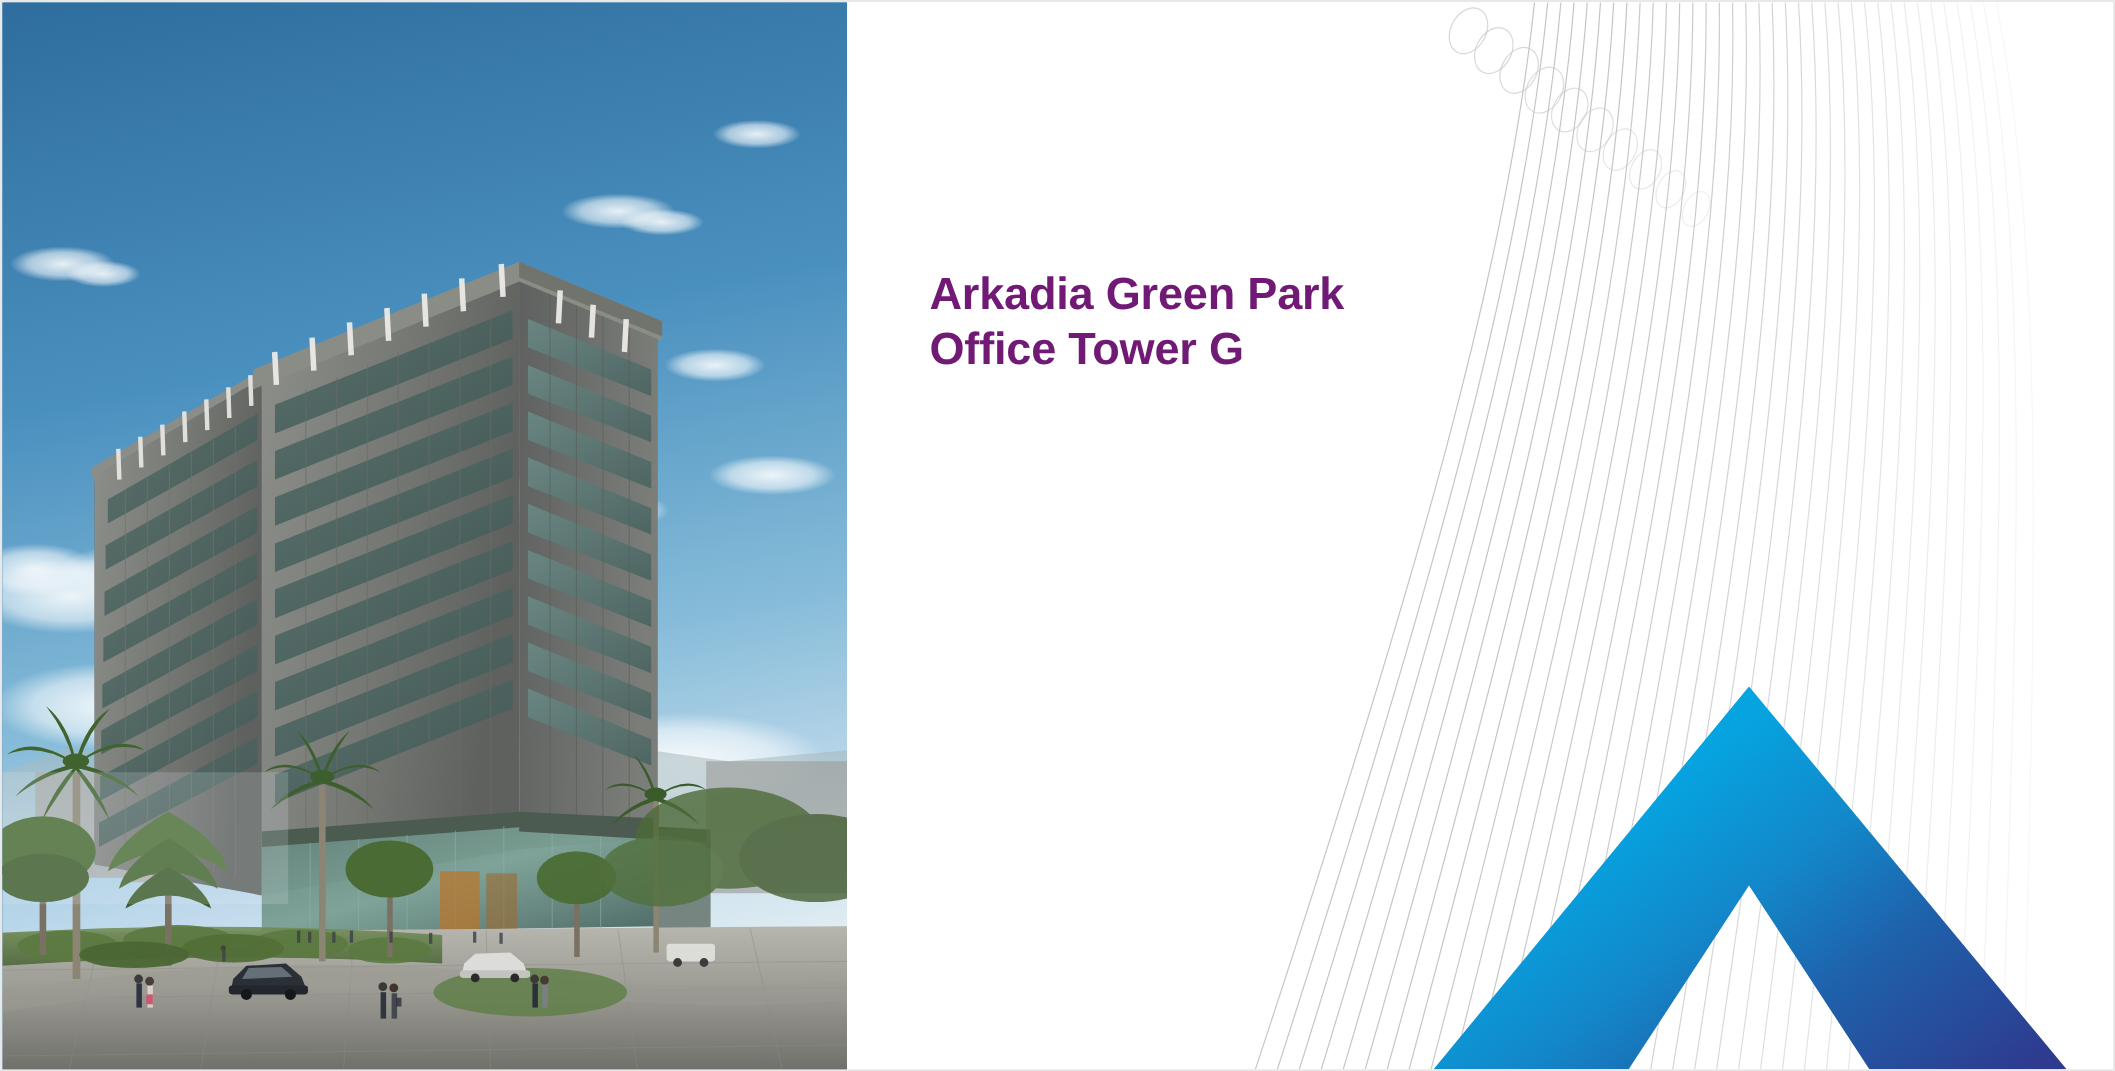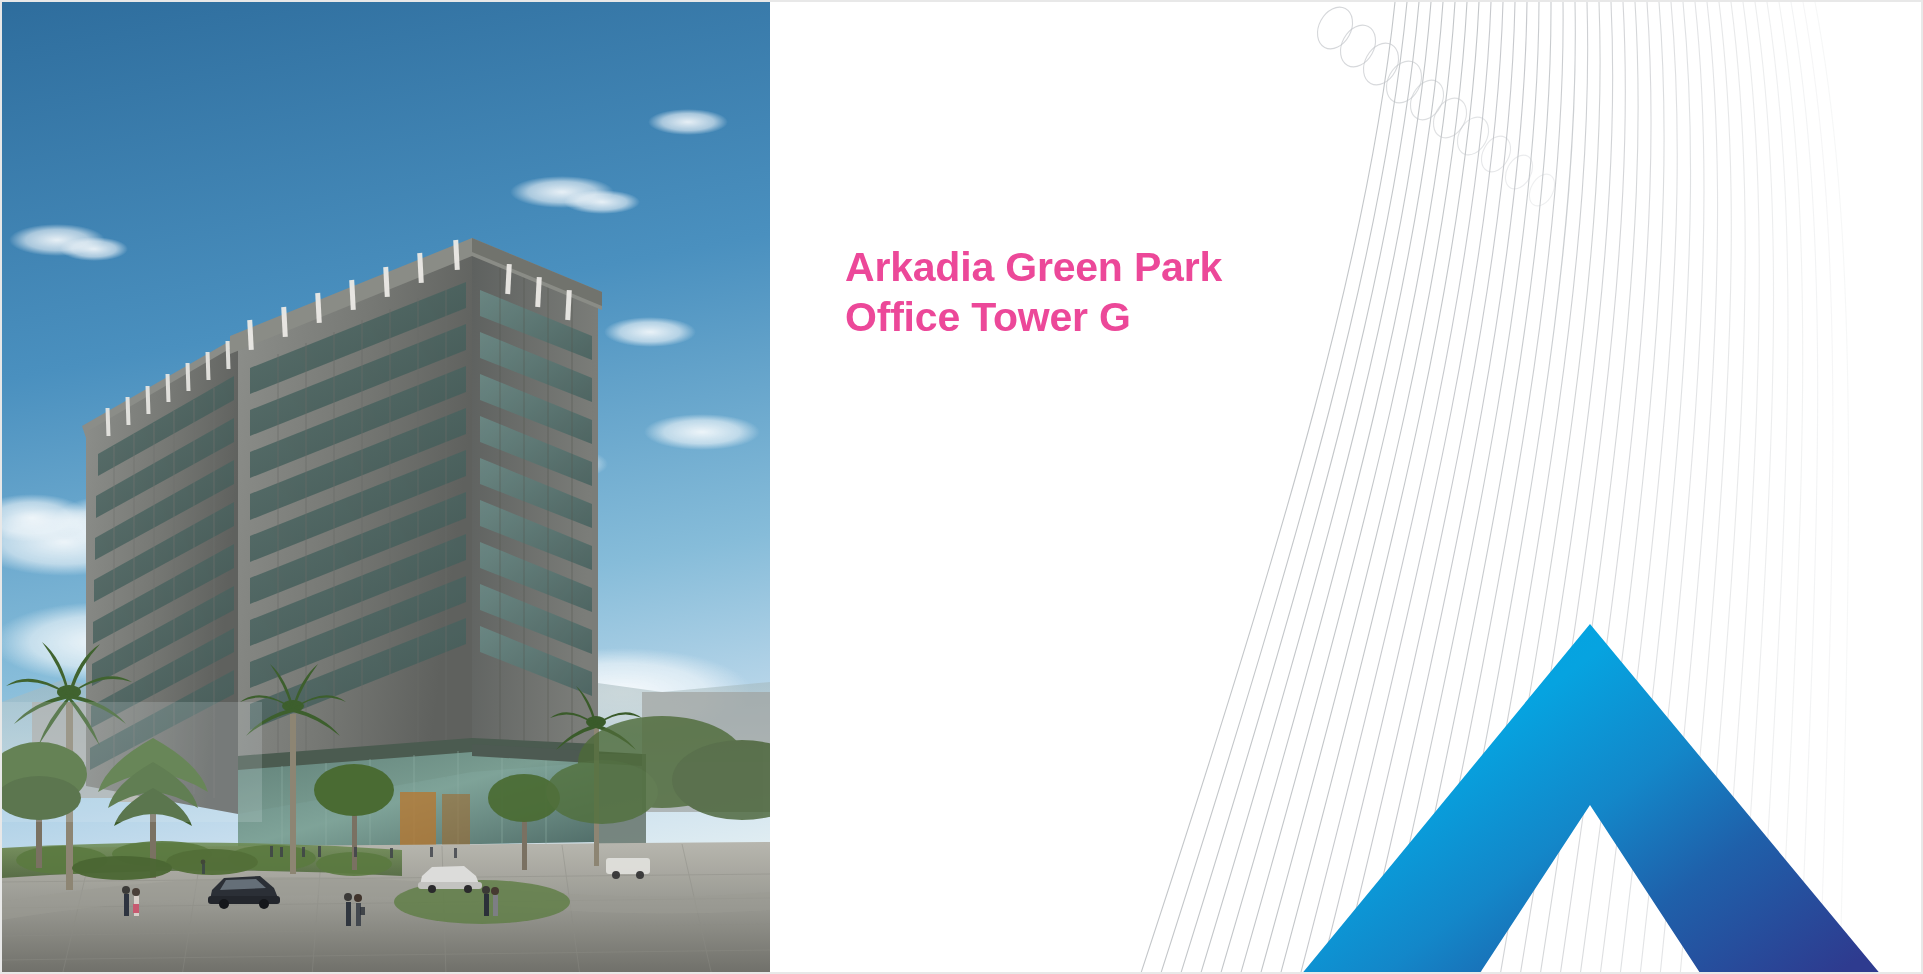--- a/index.html
+++ b/index.html
@@ -72,21 +72,21 @@
     top: 240px;
     width: 560px;
   }
   .slide-title {
     margin: 0;
     font-family: "Liberation Sans", sans-serif;
     font-size: 41px;
     font-weight: bold;
     line-height: 1.22;
     letter-spacing: -0.2px;
-    color: #ec4899;
+    color: #701a75;
     white-space: pre-line;
   }
 </style>
 </head>
 <body>
 
 <div class="slide">
 
   <div class="photo-panel">
     <svg class="photo-svg" viewBox="0 0 768 974" preserveAspectRatio="xMidYMid slice">

